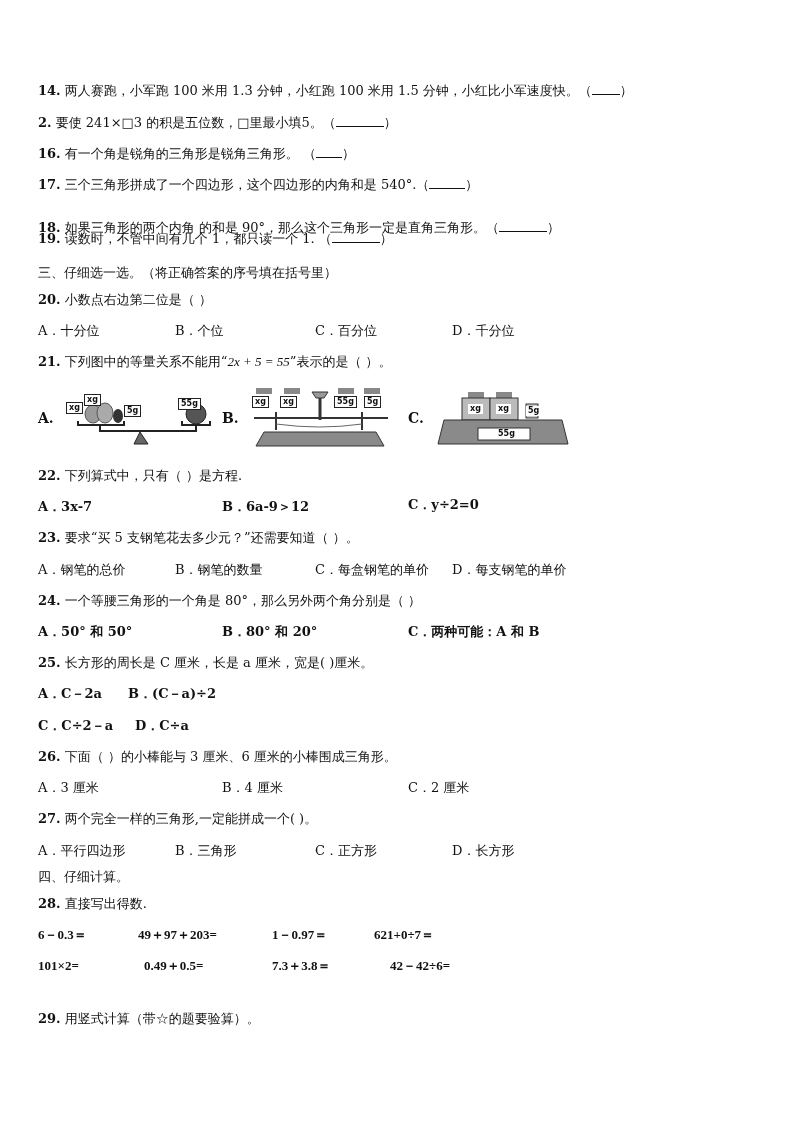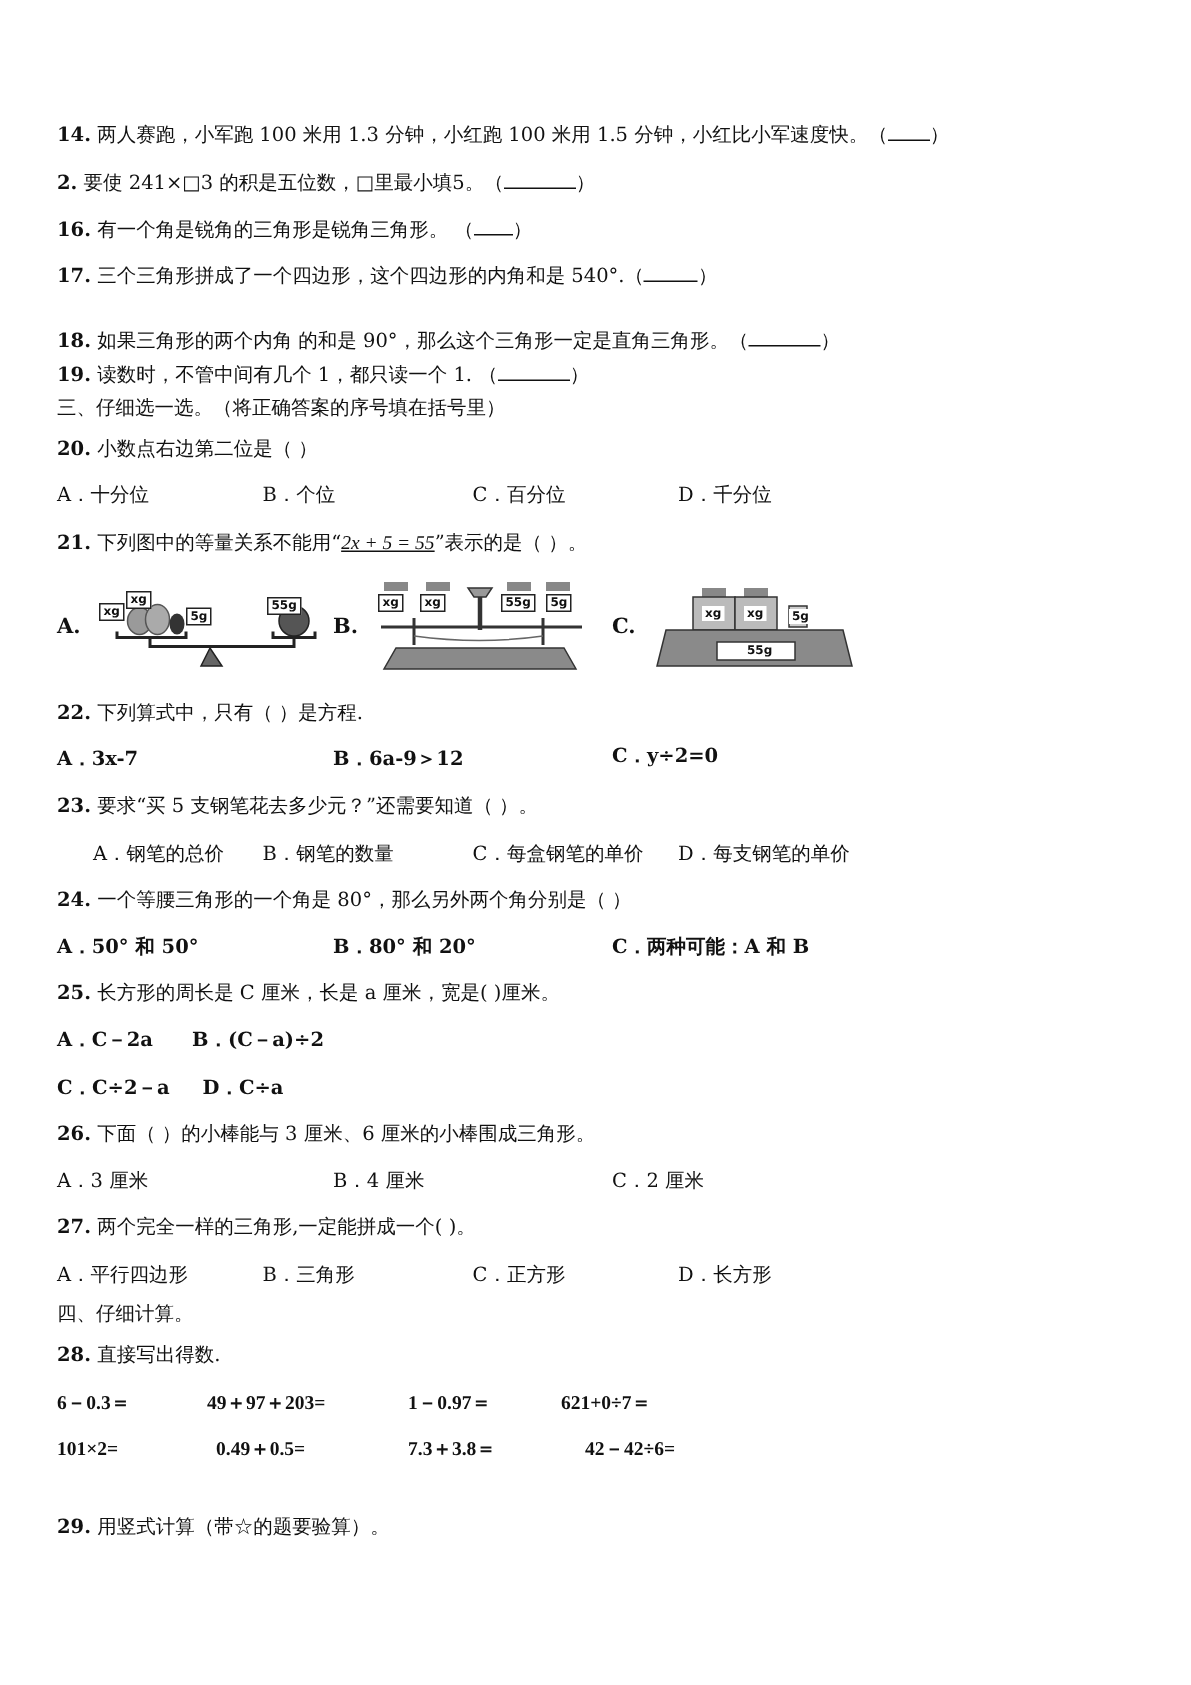--- a/index.html
+++ b/index.html
@@ -20,21 +20,21 @@
   }
   .num { font-weight: bold; }
   .blank {
     display: inline-block;
     border-bottom: 1px solid #111;
     height: 12px;
     vertical-align: baseline;
   }
   .opt { position: absolute; white-space: nowrap; font-size: 13px; line-height: 18px; text-align: center; }
   .bold { font-weight: bold; }
-  .math { font-style: italic; font-family: "Liberation Serif", serif; text-decoration: underline; }
+  .math { font-style: italic; font-family: "Liberation Serif", serif; }
   .calc { position: absolute; white-space: nowrap; font-weight: bold; font-size: 13px; line-height: 18px; font-family: "Liberation Serif", serif; }
   .figure { position: absolute; }
   .fig-label { position: absolute; font-size: 14px; font-weight: bold; }
   .tag {
     position: absolute; background: #fff; border: 1px solid #222;
     font-family: "DejaVu Sans", sans-serif; font-size: 8px; font-weight: bold;
     padding: 0 2px; line-height: 10px;
   }
 </style>
 </head>
@@ -53,21 +53,21 @@
   <span>有一个角是锐角的三角形是锐角三角形。    （</span><span class="blank" style="width:26px;"></span><span>）</span>
 </div>
 <div class="line" style="top:176px;">
   <span class="num">17.</span>
   <span>三个三角形拼成了一个四边形，这个四边形的内角和是 540°.（</span><span class="blank" style="width:36px;"></span><span>）</span>
 </div>
 <div class="line" style="top:219px;">
   <span class="num">18.</span>
   <span>如果三角形的两个内角 的和是 90°，那么这个三角形一定是直角三角形。（</span><span class="blank" style="width:48px;"></span><span>）</span>
 </div>
-<div class="line" style="top:242px;">
+<div class="line" style="top:230px;">
   <span class="num">19.</span>
   <span>读数时，不管中间有几个 1，都只读一个 1.     （</span><span class="blank" style="width:48px;"></span><span>）</span>
 </div>
 
 <div class="line" style="top:264px;">三、仔细选一选。（将正确答案的序号填在括号里）</div>
 
 <div class="line" style="top:291px;">
   <span class="num">20.</span>
   <span>小数点右边第二位是（    ）</span>
 </div>
@@ -142,21 +142,21 @@
   <span>下列算式中，只有（        ）是方程.</span>
 </div>
 <div class="opt bold" style="top:498px; left:38px;">A．3x-7</div>
 <div class="opt bold" style="top:498px; left:222px;">B．6a-9＞12</div>
 <div class="opt bold" style="top:496px; left:408px;">C．y÷2=0</div>
 
 <div class="line" style="top:529px;">
   <span class="num">23.</span>
   <span>要求“买 5 支钢笔花去多少元？”还需要知道（       ）。</span>
 </div>
-<div class="opt" style="top:561px; left:38px;margin-left:24px;">A．钢笔的总价</div>
+<div class="opt" style="top:561px; left:38px;">A．钢笔的总价</div>
 <div class="opt" style="top:561px; left:175px;">B．钢笔的数量</div>
 <div class="opt" style="top:561px; left:315px;">C．每盒钢笔的单价</div>
 <div class="opt" style="top:561px; left:452px;">D．每支钢笔的单价</div>
 
 <div class="line" style="top:592px;">
   <span class="num">24.</span>
   <span>一个等腰三角形的一个角是 80°，那么另外两个角分别是（     ）</span>
 </div>
 <div class="opt bold" style="top:623px; left:38px;">A．50° 和 50°</div>
 <div class="opt bold" style="top:623px; left:222px;">B．80° 和 20°</div>

